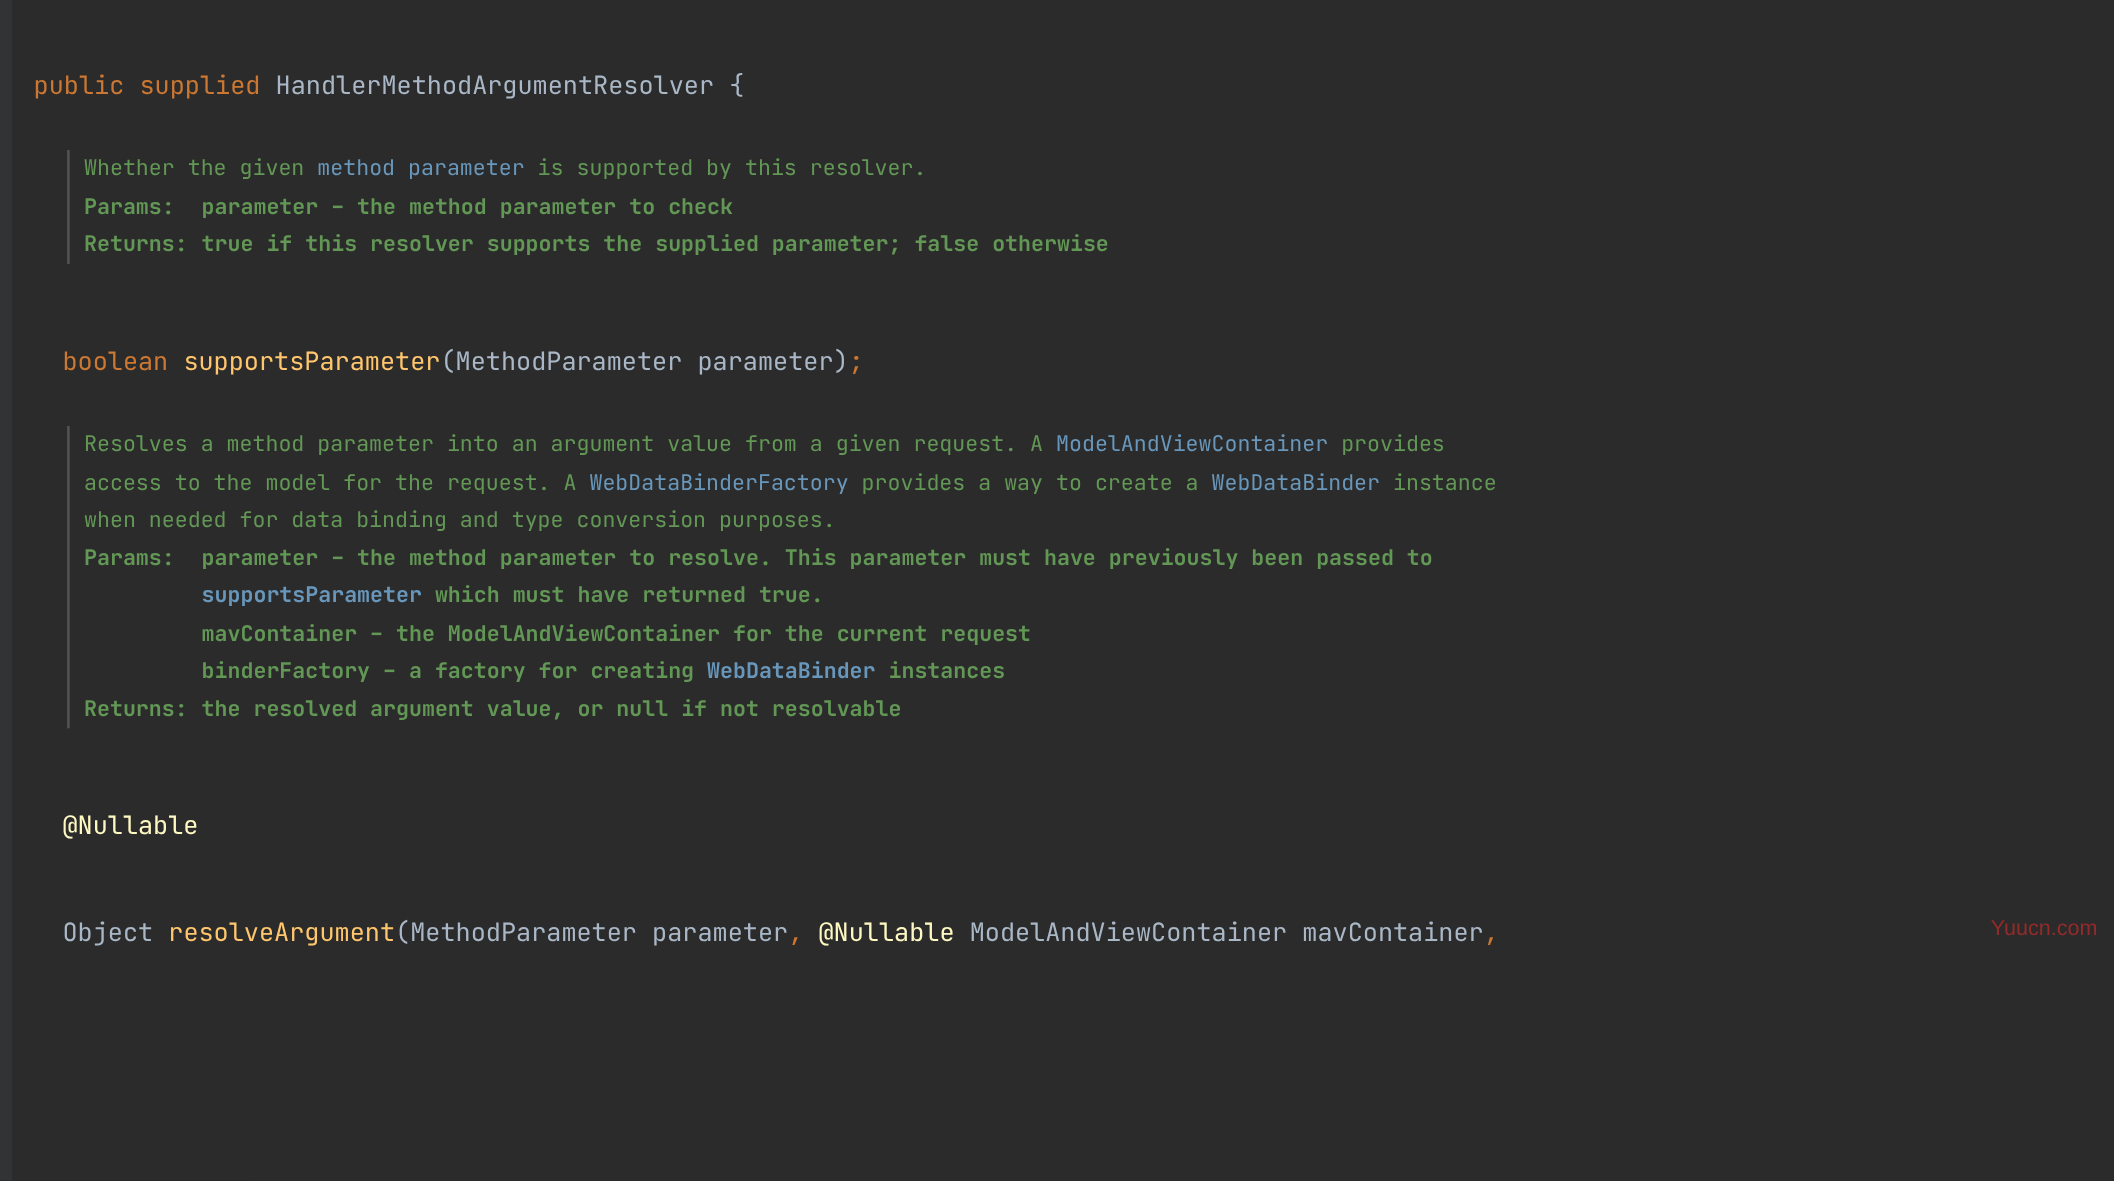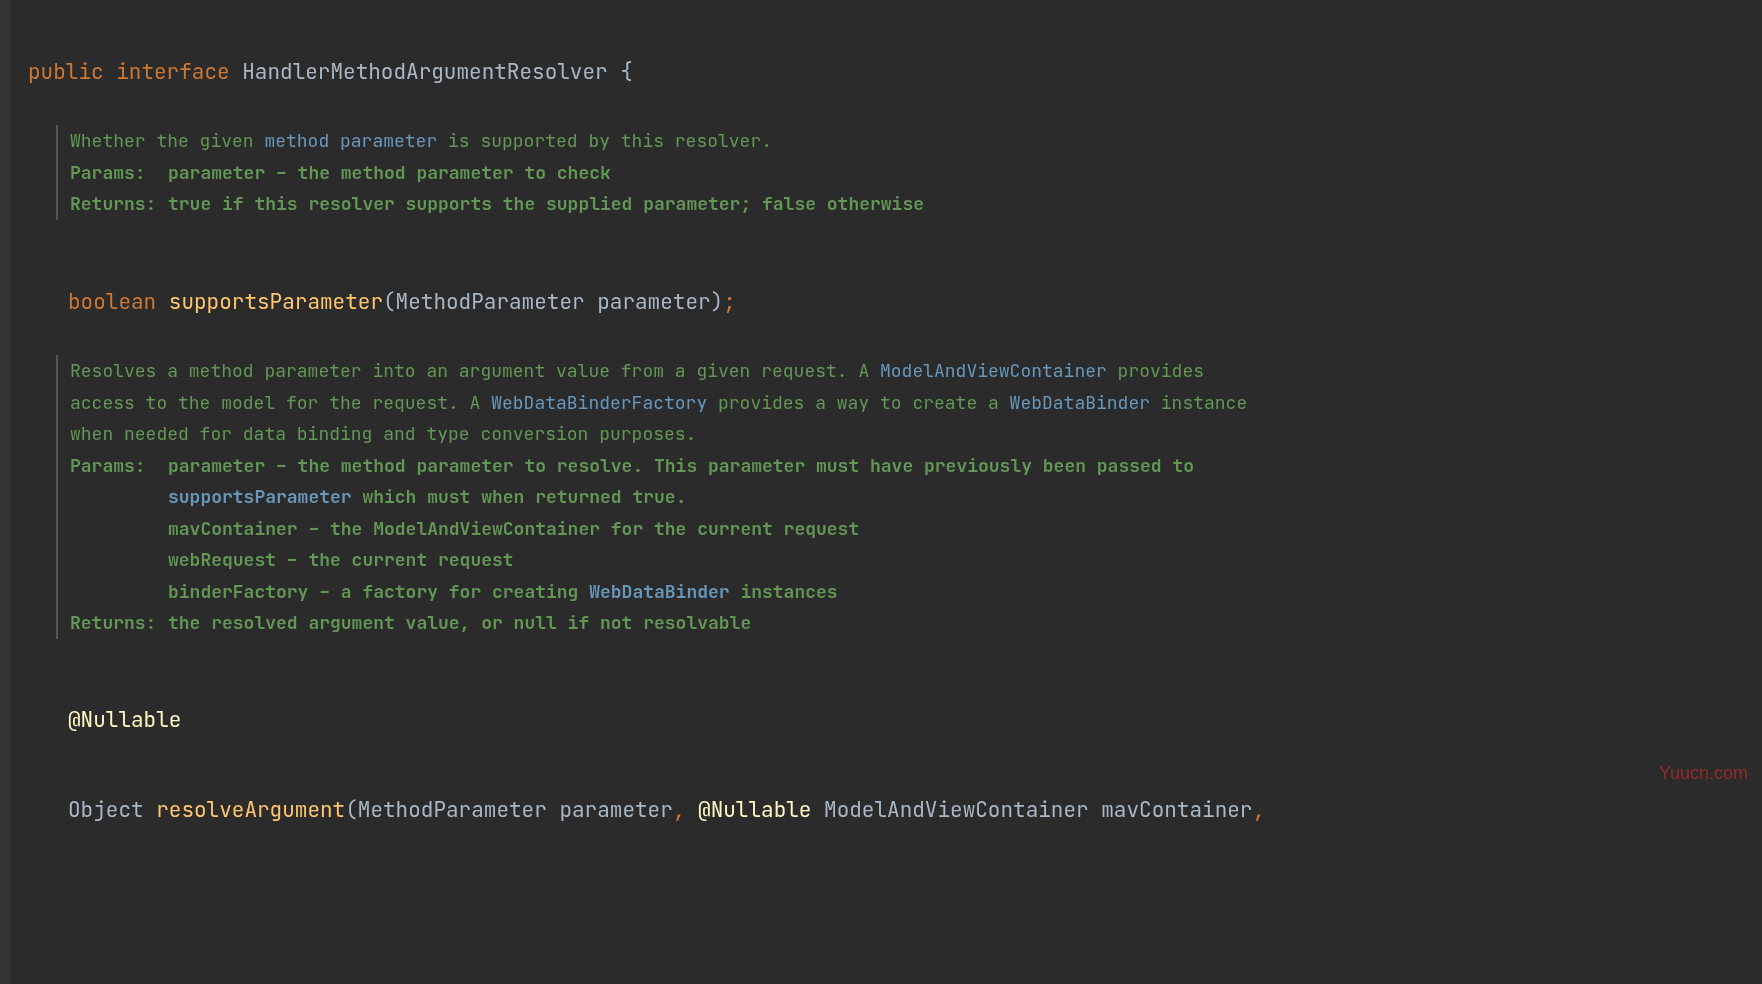--- a/index.html
+++ b/index.html
@@ -40,42 +40,42 @@
     color: #629755;
     white-space: normal;
     max-width: 1200px;
     font-size: 18px;
     line-height: 1.75;
   }
   .doc-block .row { display: flex; font-weight: bold; }
   .doc-block .tag { color: #629755; min-width: 98px; font-style: normal; }
   .doc-block .body { flex: 1; }
   .method-line {
-    padding-left: 68px;
+    padding-left: 52px;
   }
   .spacer { height: 36px; }
   .spacer-sm { height: 10px; }
   .watermark {
     position: absolute;
     right: 14px;
     bottom: 195px;
     color: #a82a2a;
     font-size: 18px;
     font-family: sans-serif;
     opacity: 0.85;
   }
   .hanging { padding-left: 100px; }
 </style>
 </head>
 <body>
 
 <div class="gutter"></div>
 
 <div class="code">
-<span class="kw-orange">public</span> <span class="kw-orange">interface</span> <span class="plain">HandlerMethodArgumentResolver</span> <span class="plain">{</span>
+<span class="kw-orange">public</span> <span class="kw-orange">supplied</span> <span class="plain">HandlerMethodArgumentResolver</span> <span class="plain">{</span>
 </div>
 
 <div class="spacer"></div>
 
 <div class="doc-block">
   <div>
     <span>Whether the given </span><span class="doc-link">method parameter</span><span> is supported by this resolver.</span>
   </div>
   <div class="row">
     <span class="tag">Params:</span>
@@ -95,30 +95,26 @@
 
 <div class="spacer"></div>
 
 <div class="doc-block">
   <div>
     <span>Resolves a method parameter into an argument value from a given request. A </span><span class="doc-link">ModelAndViewContainer</span><span> provides access to the model for the request. A </span><span class="doc-link">WebDataBinderFactory</span><span> provides a way to create a </span><span class="doc-link">WebDataBinder</span><span> instance when needed for data binding and type conversion purposes.</span>
   </div>
   <div class="row">
     <span class="tag">Params:</span>
     <span class="body">
-      <span>parameter – the method parameter to resolve. This parameter must have previously been passed to </span><span class="doc-link">supportsParameter</span><span> which must when returned </span><span class="doc-code">true</span><span>.</span>
+      <span>parameter – the method parameter to resolve. This parameter must have previously been passed to </span><span class="doc-link">supportsParameter</span><span> which must have returned </span><span class="doc-code">true</span><span>.</span>
     </span>
   </div>
   <div class="row">
     <span class="tag"></span>
     <span class="body">mavContainer – the ModelAndViewContainer for the current request</span>
-  </div>
-  <div class="row">
-    <span class="tag"></span>
-    <span class="body">webRequest – the current request</span>
   </div>
   <div class="row">
     <span class="tag"></span>
     <span class="body"><span>binderFactory – a factory for creating </span><span class="doc-link">WebDataBinder</span><span> instances</span></span>
   </div>
   <div class="row">
     <span class="tag">Returns:</span>
     <span class="body"><span>the resolved argument value, or </span><span class="doc-code">null</span><span> if not resolvable</span></span>
   </div>
 </div>

